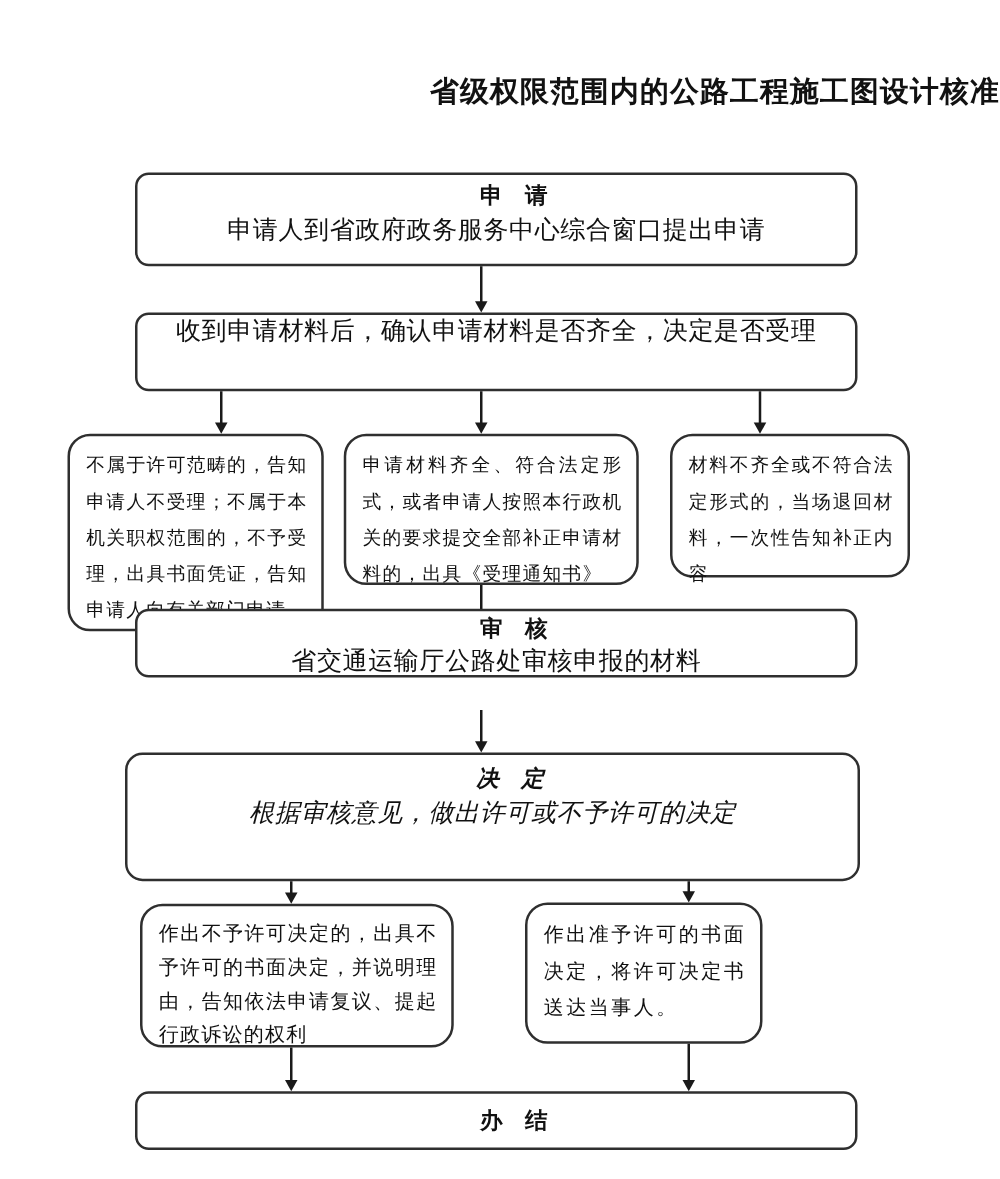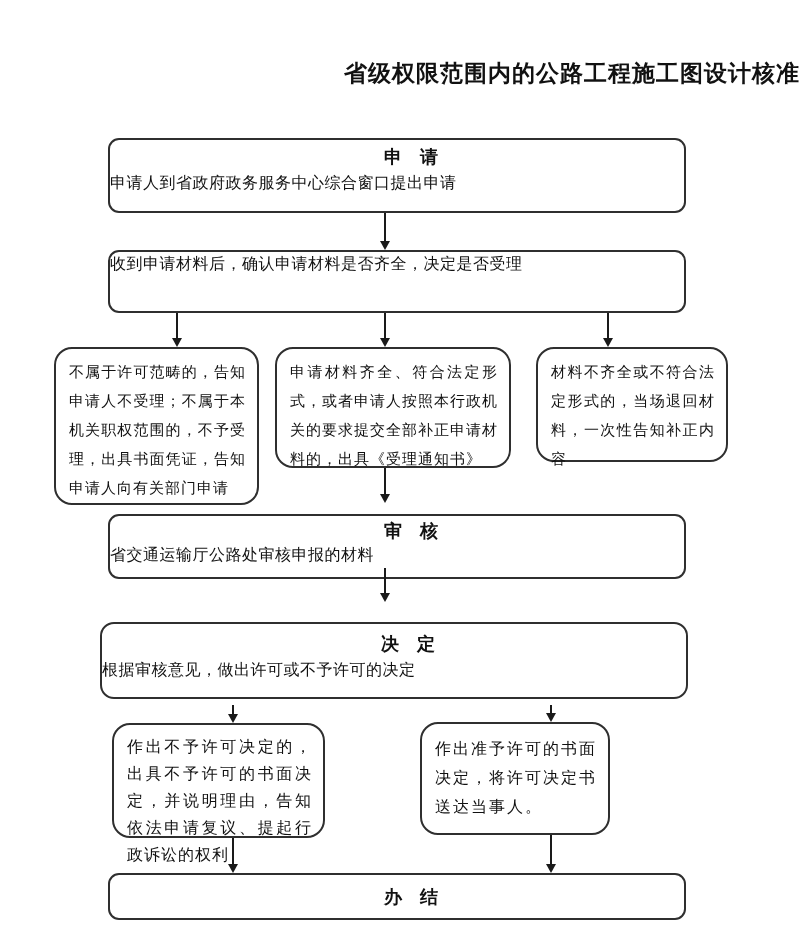--- a/index.html
+++ b/index.html
@@ -31,22 +31,22 @@
   .node.wide { border-radius: 11px; }
   .node .heading {
     text-align: center;
     font-weight: bold;
     font-size: 18px;
     line-height: 24px;
     margin-top: 5px;
     padding-left: 28px;
   }
   .node .body-center {
-    text-align: left;
-    font-size: 16px;
+    text-align: center;
+    font-size: 20px;
     line-height: 24px;
     margin-top: 2px;
     letter-spacing: 0.5px;
   }
   .node .body-block {
     font-size: 15px;
     line-height: 29px;
     padding: 9px 11px 6px 13px;
     letter-spacing: 1px;
     text-align: justify;
@@ -98,36 +98,36 @@
   <div class="node" style="left:275px; top:347px; width:236px; height:121px;">
     <div class="body-block">申请材料齐全、符合法定形式，或者申请人按照本行政机关的要求提交全部补正申请材料的，出具《受理通知书》</div>
   </div>
 
   <div class="node" style="left:536px; top:347px; width:192px; height:115px;">
     <div class="body-block">材料不齐全或不符合法定形式的，当场退回材料，一次性告知补正内容</div>
   </div>
 
   <div class="arrow" style="left:385px; top:468px; height:35px;"></div>
 
-  <div class="node wide" style="left:108px; top:514px; width:578px; height:65px;">
+  <div class="node wide" style="left:108px; top:487px; width:578px; height:55px;">
     <div class="heading" style="margin-top:3px;">审　核</div>
     <div class="body-center" style="margin-top:0;">省交通运输厅公路处审核申报的材料</div>
   </div>
 
   <div class="arrow" style="left:385px; top:568px; height:34px;"></div>
 
-  <div class="node wide" style="left:100px; top:622px; width:588px; height:77px; border-radius:14px;">
+  <div class="node wide" style="left:100px; top:602px; width:588px; height:103px; border-radius:14px;font-style:italic;">
     <div class="heading" style="margin-top:8px;">决　定</div>
     <div class="body-center">根据审核意见，做出许可或不予许可的决定</div>
   </div>
 
   <div class="arrow" style="left:233px; top:705px; height:18px;"></div>
   <div class="arrow" style="left:551px; top:705px; height:17px;"></div>
 
-  <div class="node" style="left:112px; top:723px; width:213px; height:115px;">
+  <div class="node" style="left:112px; top:723px; width:251px; height:115px;">
     <div class="body-block" style="font-size:16px; line-height:27px; padding-top:8px;">作出不予许可决定的，出具不予许可的书面决定，并说明理由，告知依法申请复议、提起行政诉讼的权利</div>
   </div>
 
   <div class="node" style="left:420px; top:722px; width:190px; height:113px;font-family:Liberation Serif, serif;">
     <div class="body-block" style="font-size:16px; line-height:29px; letter-spacing:2px; padding-top:10px;">作出准予许可的书面决定，将许可决定书送达当事人。</div>
   </div>
 
   <div class="arrow" style="left:233px; top:838px; height:35px;"></div>
   <div class="arrow" style="left:551px; top:835px; height:38px;"></div>
 

